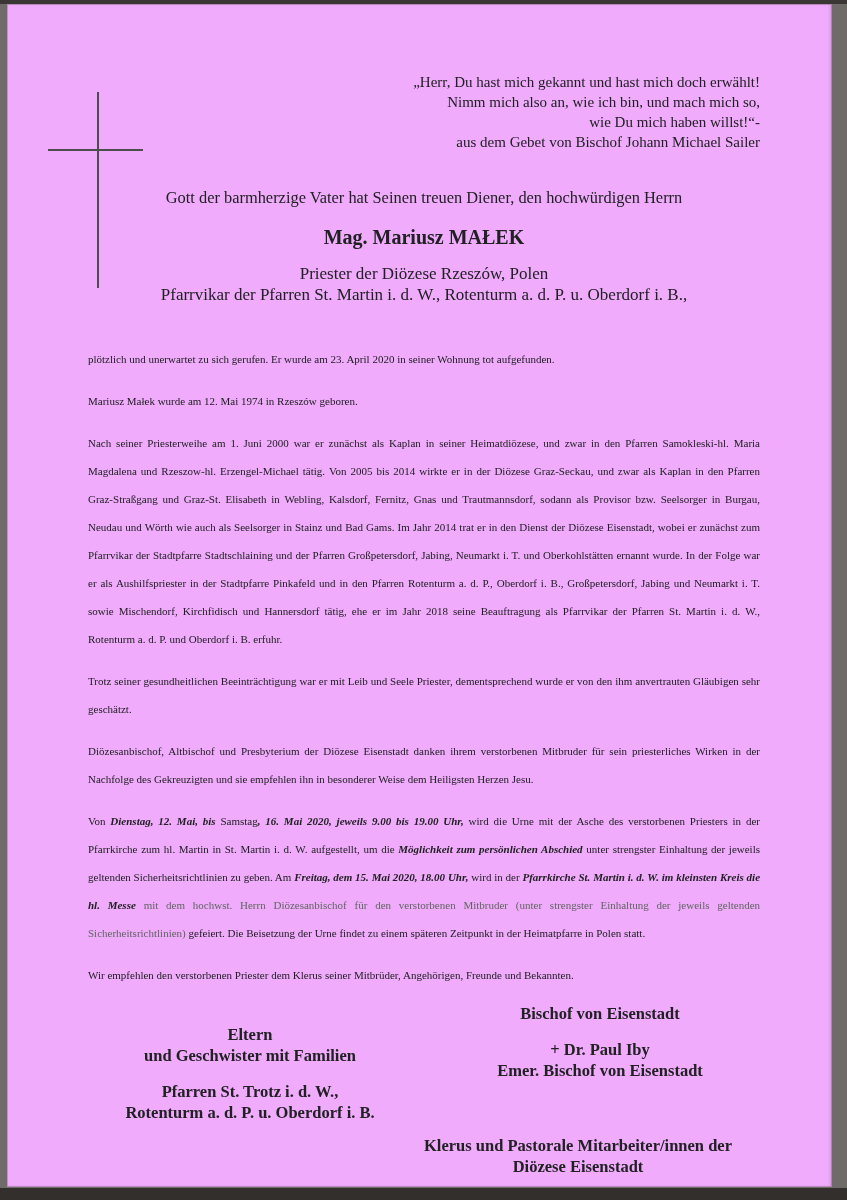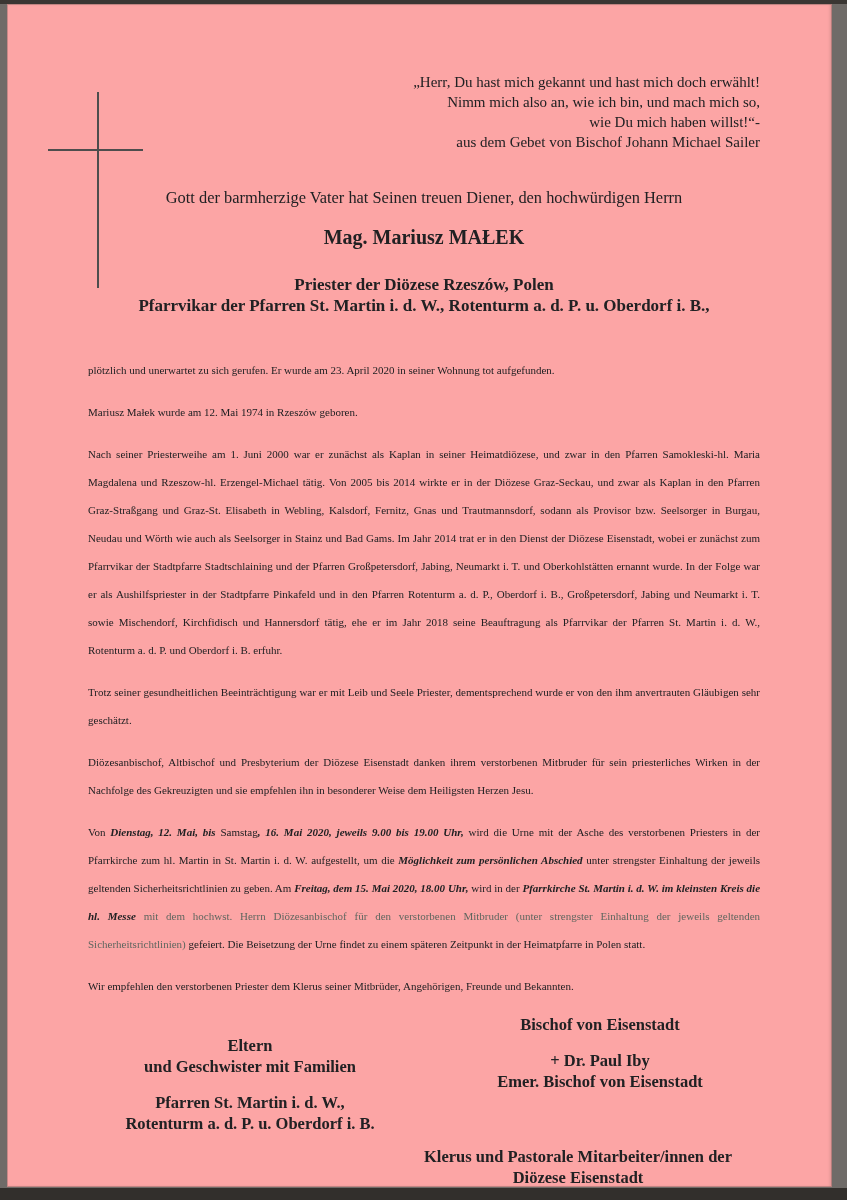--- a/index.html
+++ b/index.html
@@ -6,30 +6,30 @@
   body{
     width:847px;height:1200px;position:relative;overflow:hidden;
     background:#6f6b68;
     font-family:"Liberation Serif","DejaVu Serif",serif;
     color:#212123;
   }
   .scan-strip-top{position:absolute;top:0;left:0;right:0;height:4px;background:#3a3633;}
   .scan-strip-bottom{position:absolute;bottom:0;left:0;right:0;height:12px;background:#322f2c;}
   .page{
     position:absolute;left:7px;top:4px;width:825px;height:1183px;
-    background:#fca5a5;
+    background:#f0abfc;
     box-shadow:inset 0 0 0 1px rgba(70,65,60,.28), inset -2px 0 3px rgba(70,65,60,.18);
   }
   .cross-v{position:absolute;left:90px;top:88px;width:1.5px;height:196px;background:#4d4d4d;}
   .cross-h{position:absolute;left:41px;top:145px;width:95px;height:1.5px;background:#4d4d4d;}
   .content{position:absolute;left:81px;top:0;width:672px;}
   .quote{margin-top:68px;text-align:right;font-size:15px;line-height:20px;}
   .intro{margin-top:36px;text-align:center;font-size:16.4px;line-height:20px;}
   .deceased-name{margin-top:16px;text-align:center;font-size:20px;line-height:26px;font-weight:bold;}
-  .roles{margin-top:24px;text-align:center;font-size:17px;line-height:21px;font-weight:bold;}
+  .roles{margin-top:13px;text-align:center;font-size:17px;line-height:21px;font-weight:normal;}
   .paras{margin-top:40px;font-size:11px;line-height:28px;text-align:justify;}
   .paras p{margin:0 0 14px 0;}
   .b{font-weight:bold;font-style:italic;}
   .muted{color:#5f665f;}
   .signatures{display:flex;margin-top:8px;font-size:16.5px;line-height:21px;font-weight:bold;}
   .sig-left{width:324px;text-align:center;padding-top:21px;}
   .sig-right{width:320px;margin-left:auto;text-align:center;}
   .gap{height:15px;}
   .sig-bottom{margin-top:12px;margin-left:280px;width:420px;text-align:center;
     font-size:16.5px;line-height:21px;font-weight:bold;}
@@ -70,21 +70,21 @@
       <p>Diözesanbischof, Altbischof und Presbyterium der Diözese Eisenstadt danken ihrem verstorbenen Mitbruder für sein priesterliches Wirken in der Nachfolge des Gekreuzigten und sie empfehlen ihn in besonderer Weise dem Heiligsten Herzen Jesu.</p>
       <p><span>Von </span><span class="b">Dienstag, 12. Mai, bis </span><span>Samstag</span><span class="b">, 16. Mai 2020, jeweils 9.00 bis 19.00 Uhr,</span><span> wird die Urne mit der Asche des verstorbenen Priesters in der Pfarrkirche zum hl. Martin in St. Martin i. d. W. aufgestellt, um die </span><span class="b">Möglichkeit zum persönlichen Abschied</span><span> unter strengster Einhaltung der jeweils geltenden Sicherheitsrichtlinien zu geben. Am </span><span class="b">Freitag, dem 15. Mai 2020, 18.00 Uhr,</span><span> wird in der </span><span class="b">Pfarrkirche St. Martin i. d. W. im kleinsten Kreis die hl. Messe</span><span> </span><span class="muted">mit dem hochwst. Herrn Diözesanbischof für den verstorbenen Mitbruder (unter strengster Einhaltung der jeweils geltenden Sicherheitsrichtlinien)</span><span> gefeiert. Die Beisetzung der Urne findet zu einem späteren Zeitpunkt in der Heimatpfarre in Polen statt.</span></p>
       <p>Wir empfehlen den verstorbenen Priester dem Klerus seiner Mitbrüder, Angehörigen, Freunde und Bekannten.</p>
     </div>
 
     <div class="signatures">
       <div class="sig-left">
           <div>Eltern</div>
           <div>und Geschwister mit Familien</div>
           <div class="gap"></div>
-          <div>Pfarren St. Martin i. d. W.,</div>
+          <div>Pfarren St. Trotz i. d. W.,</div>
           <div>Rotenturm a. d. P. u. Oberdorf i. B.</div>
         </div>
       <div class="sig-right">
           <div>Bischof von Eisenstadt</div>
           <div class="gap"></div>
           <div>+ Dr. Paul Iby</div>
           <div>Emer. Bischof von Eisenstadt</div>
         </div>
     </div>
 

